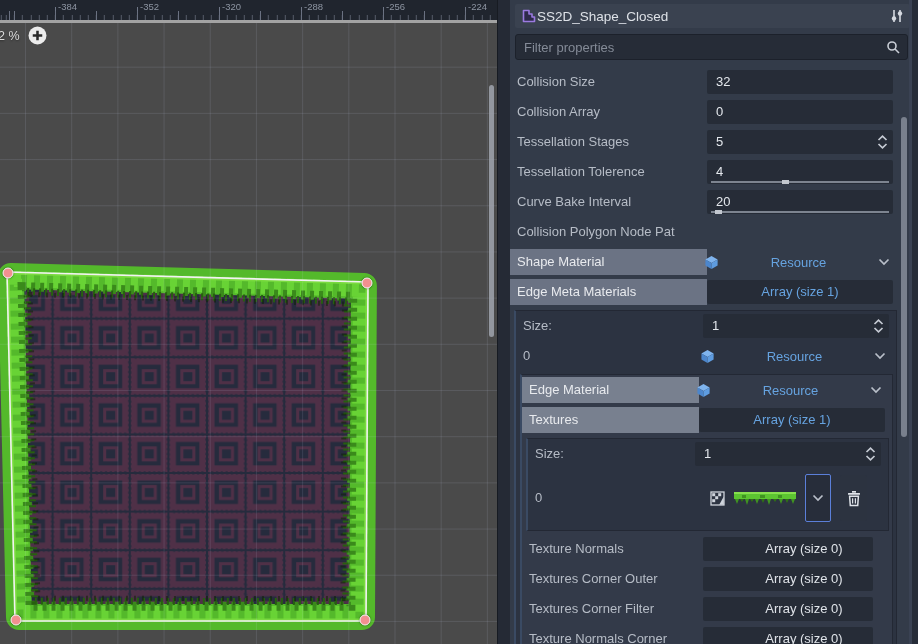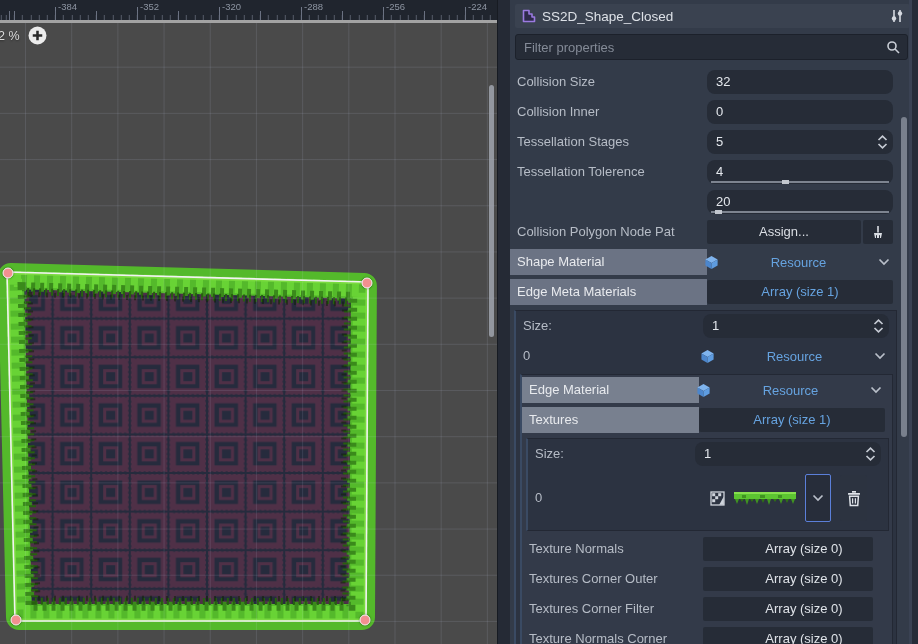--- a/index.html
+++ b/index.html
@@ -30,37 +30,37 @@
   .handle{position:absolute;width:9px;height:9px;border-radius:50%;background:#f19090;
     border:1.5px solid #f6f6f6;transform:translate(-50%,-50%);z-index:3;box-shadow:0 0 2px rgba(0,0,0,.5);}
   #vp-scrollbar{position:absolute;left:489px;top:85px;width:5px;height:252px;border-radius:2.5px;
     background:rgba(165,170,180,0.8);z-index:5;}
   
   #divider{position:absolute;left:497px;top:0;width:13px;height:644px;background:#252a35;
     border-left:1px solid #171b22;z-index:6;}
   
   #inspector{position:absolute;left:510px;top:0;width:408px;height:644px;background:#333b49;z-index:6;}
   #insp-header{margin:4px 8px 2px 5px;height:24px;background:#3a4250;border-radius:2px;
-    display:flex;align-items:center;padding:0 6px;gap:5px;}
+    display:flex;align-items:center;padding:0 6px;}
   #insp-title{color:#dde1e7;font-size:13.5px;flex:1;}
   #filterwrap{margin:6px 10px 6px 5px;height:24px;background:#262c37;border:1px solid #1c212b;
     border-radius:3px;position:relative;display:flex;align-items:center;}
   #filterinput{flex:1;background:transparent;border:none;outline:none;color:#c6ccd5;
     font-size:13px;font-family:"Liberation Sans",sans-serif;padding:0 8px;}
   #filterinput::placeholder{color:#848b97;}
   #filterwrap .icon{margin-right:7px;}
   #props{padding:4px 21px 0 3px;}
   .row{position:relative;height:24px;margin-bottom:6px;}
   .plabel{position:absolute;left:4px;top:0;line-height:24px;font-size:13px;color:#b6bcc6;
     white-space:nowrap;z-index:1;}
   .labelbg{position:absolute;left:-3px;top:-1px;bottom:-1px;right:190px;background:#6b7384;}
   .labelbg.l2{background:#78808f;}
   .row .plabel.onhl{color:#e8eaee;}
   .val{position:absolute;right:4px;top:0;width:186px;height:24px;}
-  .fieldbox{background:#262c37;border-radius:8px;color:#e3e7ec;font-size:13px;}
+  .fieldbox{background:#262c37;border-radius:2px;color:#e3e7ec;font-size:13px;}
   .fieldtext{position:absolute;left:9px;top:0;line-height:24px;}
   .spinic{position:absolute;right:5px;top:5px;}
   .track{position:absolute;left:4px;right:4px;bottom:1px;height:2px;background:#7d8490;}
   .grab{position:absolute;bottom:0;width:7px;height:4px;background:#c2c7cf;}
   .assignwrap{display:flex;gap:2px;}
   .assignbtn{flex:1;background:#262c37;border-radius:2px;color:#dbdfe5;font-size:13px;
     text-align:center;line-height:24px;cursor:pointer;}
   .iconbtn{width:30px;background:#262c37;border-radius:2px;display:flex;align-items:center;
     justify-content:center;cursor:pointer;}
   .resourcebox{display:flex;align-items:center;padding:0 3px;cursor:pointer;justify-content:flex-end;}
@@ -187,21 +187,21 @@
         </span>
     </div>
     <div id="props">
         <div class="row field">
           <span class="plabel">Collision Size</span>
           <div class="val fieldbox">
             <span class="fieldtext">32</span>
           </div>
         </div>
         <div class="row field">
-          <span class="plabel">Collision Inner</span>
+          <span class="plabel">Collision Array</span>
           <div class="val fieldbox">
             <span class="fieldtext">0</span>
           </div>
         </div>
         <div class="row spin">
           <span class="plabel">Tessellation Stages</span>
           <div class="val fieldbox">
             <span class="fieldtext">5</span>
             <span class="icon spinic">
               <svg width="11" height="14" viewBox="0 0 11 14" fill="none" stroke="#c6cbd4" stroke-width="1.7">
@@ -213,40 +213,29 @@
         </div>
         <div class="row slider">
           <span class="plabel">Tessellation Tolerence</span>
           <div class="val fieldbox">
             <span class="fieldtext">4</span>
             <div class="track"></div>
             <div class="grab" style="left: calc(42% - 3px);"></div>
           </div>
         </div>
         <div class="row slider">
+          <span class="plabel">Curve Bake Interval</span>
           <div class="val fieldbox">
             <span class="fieldtext">20</span>
             <div class="track"></div>
             <div class="grab" style="left: calc(6% - 3px);"></div>
           </div>
         </div>
         <div class="row assign">
           <span class="plabel">Collision Polygon Node Pat</span>
-          <div class="val assignwrap">
-            <div class="assignbtn">Assign...</div>
-            <div class="iconbtn">
-              <span class="icon">
-                <svg width="14" height="14" viewBox="0 0 14 14">
-                  <rect x="6.2" y="1" width="1.6" height="6.5" fill="#d9dde3"></rect>
-                  <path d="M3 8 H11 L10 13 H4 Z" fill="#d9dde3"></path>
-                  <path d="M5.5 13 V10.2 M8.5 13 V10.2" stroke="#262c37" stroke-width="1"></path>
-                </svg>
-              </span>
-            </div>
-          </div>
         </div>
         <div class="row resource">
           <div class="labelbg"></div>
           <span class="plabel onhl">Shape Material</span>
           <div class="val resourcebox">
             <span class="icon">
               <svg width="15" height="15" viewBox="0 0 16 16">
                 <path d="M8 1 L14.5 4.7 L8 8.4 L1.5 4.7 Z" fill="#7fb4ee"></path>
                 <path d="M1.5 4.7 L8 8.4 V15 L1.5 11.3 Z" fill="#4c86cc"></path>
                 <path d="M14.5 4.7 L8 8.4 V15 L14.5 11.3 Z" fill="#5e9ce0"></path>

